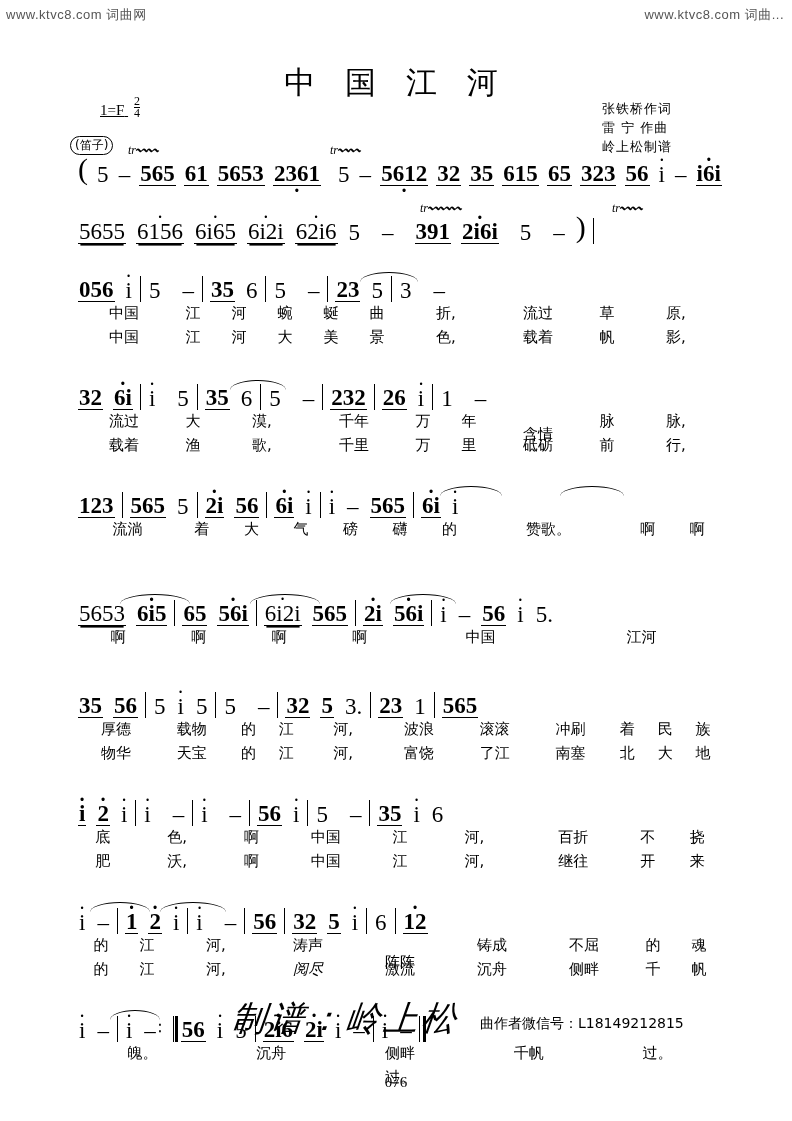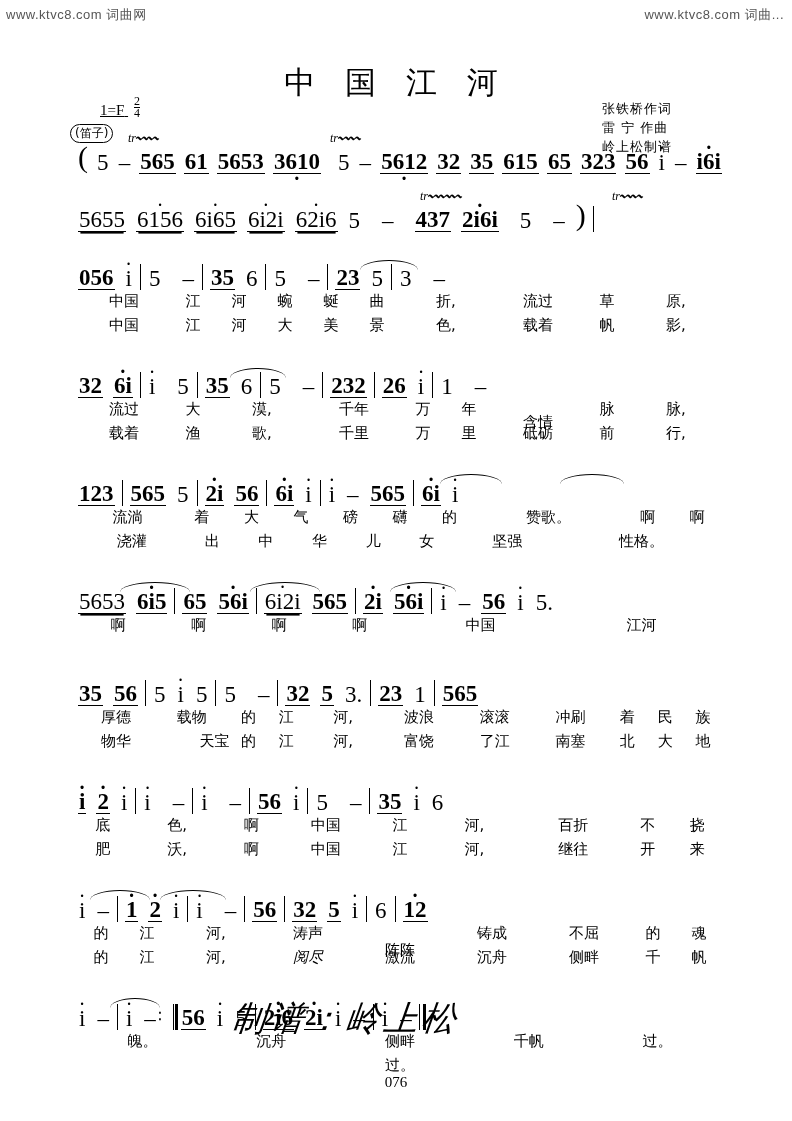--- a/index.html
+++ b/index.html
@@ -66,21 +66,21 @@
     font-size: 13px;
     line-height: 1.45;
     text-align: left;
     letter-spacing: 1px;
   }
 
   
   .score {
     position: absolute;
     left: 0;
-    top: 140px;
+    top: 152px;
     width: 792px;
   }
   .sysrow {
     position: relative;
     height: 62px;
     margin: 0;
   }
   .sysrow.with-lyr { height: 92px; }
   .sysrow.with-lyr2 { height: 108px; }
 
@@ -274,21 +274,21 @@
       <span class="n">5</span>
         <span class="sp"></span>
       <span class="n">–</span>
         <span class="sp"></span>
       <span class="n b1">565</span>
         <span class="sp"></span>
         <span class="n b1">61</span>
         <span class="sp"></span>
       <span class="n b1">5653</span>
         <span class="sp"></span>
-        <span class="n b1 dotd">3610</span>
+        <span class="n b1 dotd">2361</span>
         <span class="sp2"></span>
       <span class="n">5</span>
         <span class="sp"></span>
         <span class="n">–</span>
         <span class="sp"></span>
       <span class="n b1 dotd">5612</span>
         <span class="sp"></span>
         <span class="n b1">32</span>
         <span class="sp"></span>
       <span class="n b1">35</span>
@@ -320,21 +320,21 @@
       <span class="n b2 dotu">6i65</span>
         <span class="sp"></span>
       <span class="n b2 dotu">6i2i</span>
         <span class="sp"></span>
       <span class="n b2 dotu">62i6</span>
         <span class="sp"></span>
       <span class="n">5</span>
         <span class="sp2"></span>
       <span class="n">–</span>
         <span class="sp2"></span>
-      <span class="n b1">437</span>
+      <span class="n b1">391</span>
         <span class="sp"></span>
       <span class="n b1 dotu">2i6i</span>
         <span class="sp2"></span>
       <span class="n">5</span>
         <span class="sp2"></span>
       <span class="n">–</span>
         <span class="sp"></span>
       <span class="paren">)</span>
       <span class="bar"></span>
     </div>
@@ -478,30 +478,20 @@
         <span class="w" style="flex: 2 1 0%;">流淌</span>
         <span class="w" style="flex: 1 1 0%;">着</span>
         <span class="w" style="flex: 1 1 0%;">大</span>
         <span class="w" style="flex: 1 1 0%;">气</span>
         <span class="w" style="flex: 1 1 0%;">磅</span>
         <span class="w" style="flex: 1 1 0%;">礴</span>
         <span class="w" style="flex: 1 1 0%;">的</span>
         <span class="w" style="flex: 3 1 0%;">赞歌。</span>
         <span class="w" style="flex: 1 1 0%;">啊</span>
         <span class="w" style="flex: 1 1 0%;">啊</span>
-      </div>
-    <div class="lyrics lyr2">
-        <span class="w" style="flex: 2 1 0%;">浇灌</span>
-        <span class="w" style="flex: 1 1 0%;">出</span>
-        <span class="w" style="flex: 1 1 0%;">中</span>
-        <span class="w" style="flex: 1 1 0%;">华</span>
-        <span class="w" style="flex: 1 1 0%;">儿</span>
-        <span class="w" style="flex: 1 1 0%;">女</span>
-        <span class="w" style="flex: 2 1 0%;">坚强</span>
-        <span class="w" style="flex: 3 1 0%;">性格。</span>
       </div>
   </div>
 
   <div class="sysrow with-lyr">
     <div class="slur" style="left:120px; top:2px; width:70px;"></div>
     <div class="slur" style="left:250px; top:2px; width:70px;"></div>
     <div class="slur" style="left:390px; top:2px; width:66px;"></div>
     <div class="notes">
       <span class="n b2">5653</span>
         <span class="sp"></span>
@@ -575,21 +565,21 @@
         <span class="w" style="flex: 2 1 0%;">河,</span>
         <span class="w" style="flex: 2 1 0%;">波浪</span>
         <span class="w" style="flex: 2 1 0%;">滚滚</span>
         <span class="w" style="flex: 2 1 0%;">冲刷</span>
         <span class="w" style="flex: 1 1 0%;">着</span>
         <span class="w" style="flex: 1 1 0%;">民</span>
         <span class="w" style="flex: 1 1 0%;">族</span>
       </div>
     <div class="lyrics lyr2">
         <span class="w" style="flex: 2 1 0%;">物华</span>
-        <span class="w" style="flex: 2 1 0%; text-align: right;">天宝</span>
+        <span class="w" style="flex: 2 1 0%;">天宝</span>
         <span class="w" style="flex: 1 1 0%;">的</span>
         <span class="w" style="flex: 1 1 0%;">江</span>
         <span class="w" style="flex: 2 1 0%;">河,</span>
         <span class="w" style="flex: 2 1 0%;">富饶</span>
         <span class="w" style="flex: 2 1 0%;">了江</span>
         <span class="w" style="flex: 2 1 0%;">南塞</span>
         <span class="w" style="flex: 1 1 0%;">北</span>
         <span class="w" style="flex: 1 1 0%;">大</span>
         <span class="w" style="flex: 1 1 0%;">地</span>
       </div>
@@ -742,14 +732,15 @@
       </div>
     <div class="lyrics lyr2">
         <span class="w" style="flex: 2 1 0%;">过。</span>
       </div>
   </div>
 
 </div>
 
 <div class="sign">制谱：岭上松</div>
 <div class="wechat">
+  <div>曲作者微信号：L18149212815</div>
 </div>
 <div class="pageno">076</div>
 
 </body></html>

